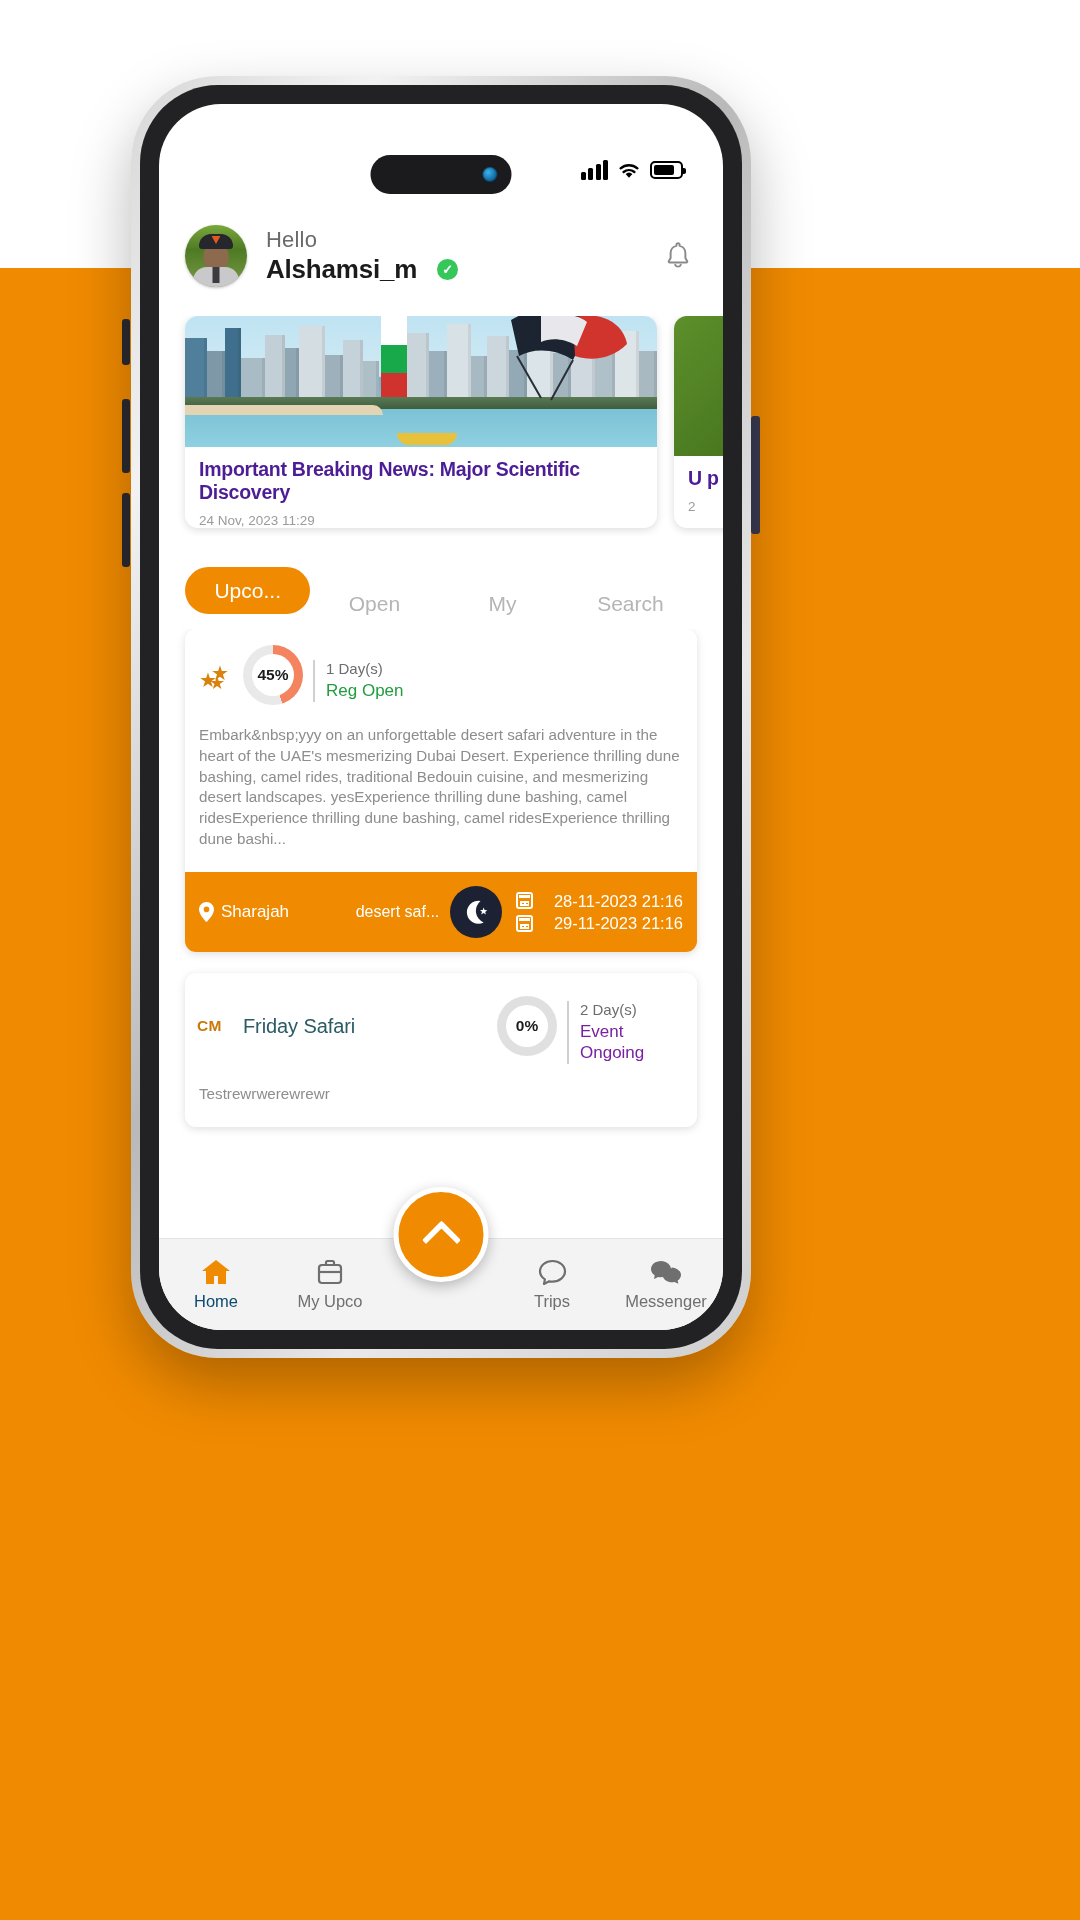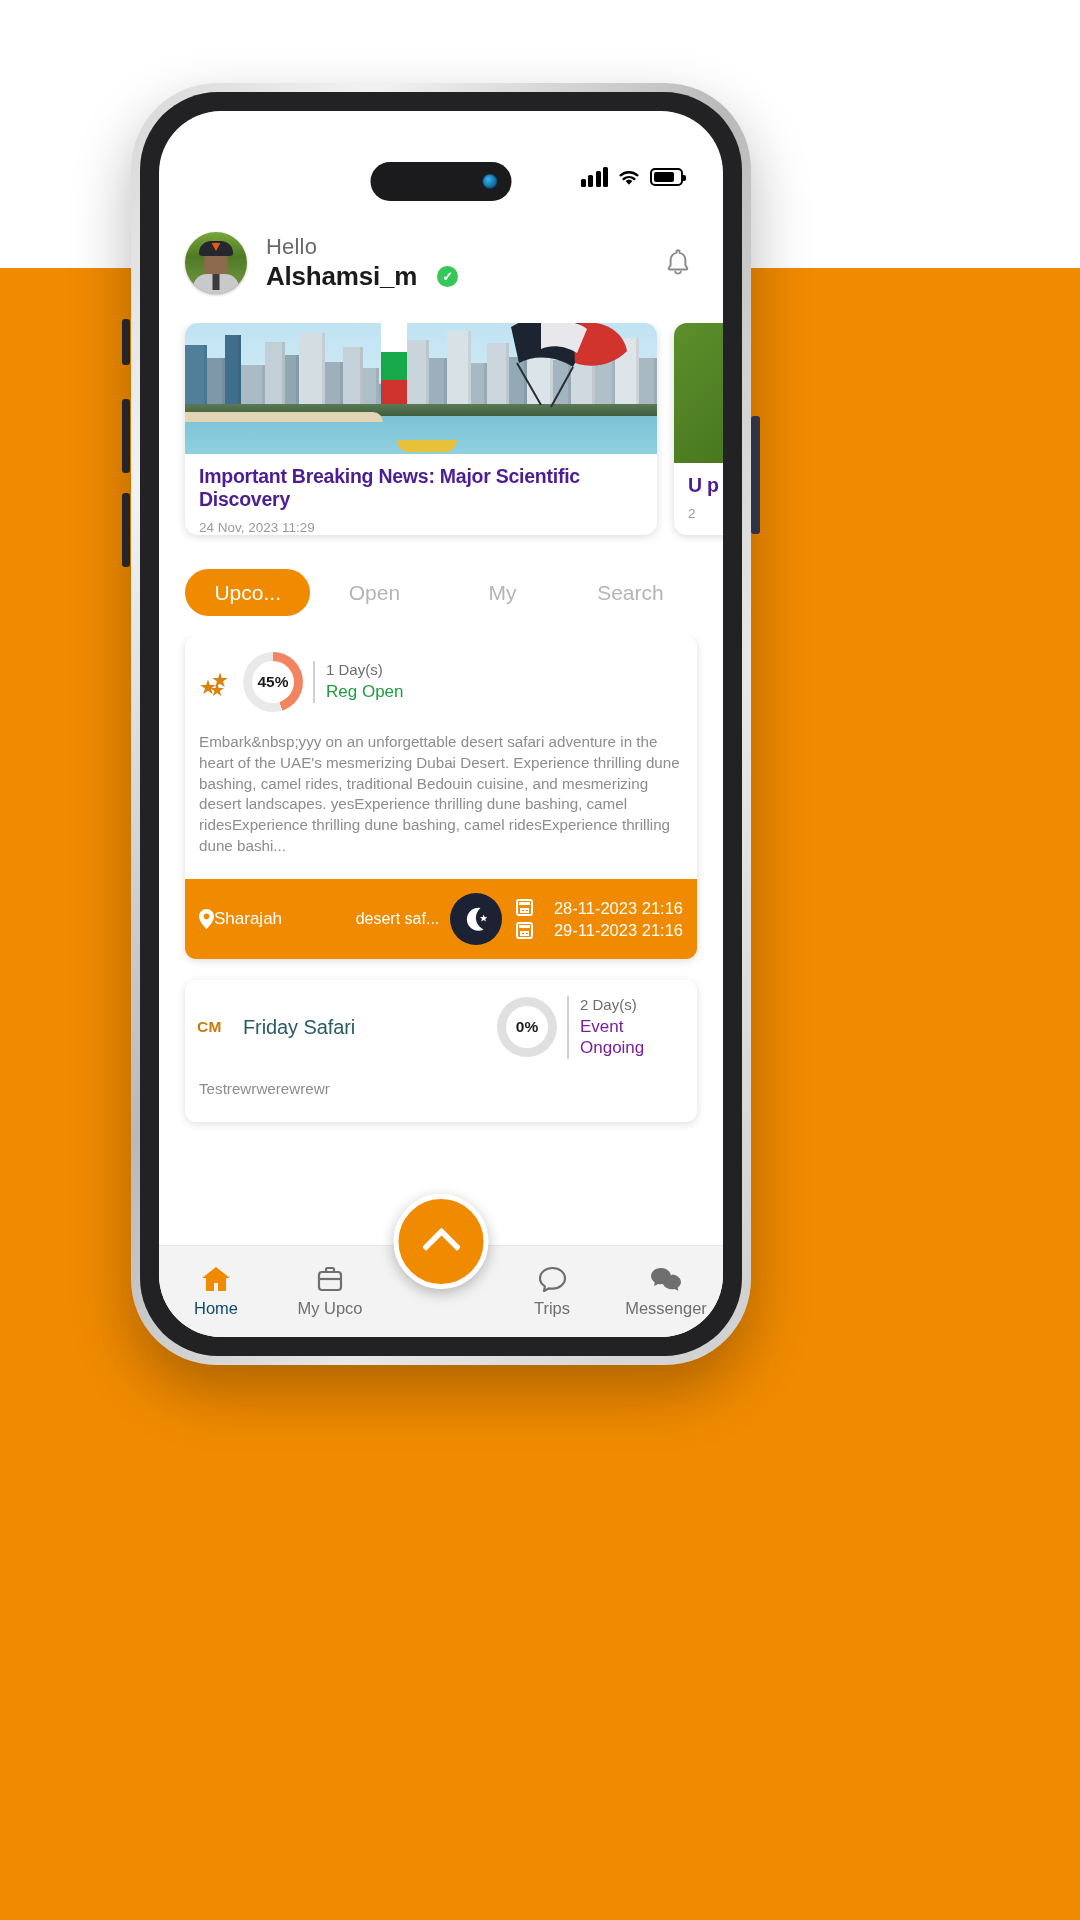--- a/index.html
+++ b/index.html
@@ -15,21 +15,21 @@
     position: absolute; left: 0; top: 0; width: 1080px; height: 268px;
     background: #ffffff;
   }
   .bg-orange {
     position: absolute; left: 0; top: 268px; width: 1080px; height: 1652px;
     background: #F08A00;
   }
   
   .phone-outer {
     position: absolute;
-    left: 131px; top: 83px;
+    left: 131px; top: 76px;
     width: 620px; height: 1282px;
     border-radius: 86px;
     background: linear-gradient(120deg,#d7d7d7 0%,#f2f2f2 18%,#b9b9b9 45%,#e8e8e8 70%,#cfcfcf 100%);
     box-shadow: 0 26px 60px rgba(0,0,0,.28);
   }
   .phone-mid {
     position: absolute; left: 9px; top: 9px;
     width: 602px; height: 1264px;
     border-radius: 78px;
     background: #222225;
@@ -175,21 +175,21 @@
   .news-body { padding: 11px 14px 0 14px; }
   .news-title {
     font-size: 19.5px; font-weight: 700; color: #4c1d95;
     line-height: 1.17; letter-spacing: -.25px;
   }
   .news-date { font-size: 13.5px; color: #9b9b9b; margin-top: 9px; }
   .news-img.green { background: linear-gradient(135deg,#5d8f2b,#2f5a10 70%,#1d3c07); }
   
   .tabs {
     position: absolute; left: 0; top: 452px; width: 564px; height: 58px;
-    display: flex; align-items: center; padding: 0 26px;
+    display: flex; align-items: flex-end; padding: 0 26px;
   }
   .tab {
     font-size: 21px; color: #b5b5b5; font-weight: 400;
     width: 25%; text-align: center; line-height: 1;
   }
   .tab.active {
     background: #F08A00; color: #fff; font-weight: 400;
     border-radius: 26px; padding: 13px 0; width: 24.5%;
   }
   
@@ -224,35 +224,35 @@
     display: flex; align-items: center; justify-content: center;
     position: relative; margin-right: 10px;
   }
   .ring .inner {
     width: 42px; height: 42px; border-radius: 50%; background: #fff;
     display: flex; align-items: center; justify-content: center;
     font-size: 15.5px; font-weight: 700; color: #1c1c1c;
   }
   .ev-status {
     flex: none; width: 118px; border-left: 2px solid #d0d0d0;
-    padding-left: 11px; line-height: 1.22;
+    padding-left: 11px; line-height: 1.22; margin-top: 12px;
   }
   .ev-days { font-size: 15px; color: #6d6d6d; }
   .ev-state { font-size: 17px; margin-top: 3px; }
   .ev-state.green { color: #1f9d3f; }
   .ev-state.purple { color: #7a1fa2; }
   .ev-desc {
     padding: 6px 14px 22px 14px; font-size: 15.2px; line-height: 1.37;
     color: #8d8d8d;
   }
   .ev-foot {
     background: #F08A00; color: #fff; display: flex; align-items: center;
     padding: 14px 14px; gap: 6px; min-height: 74px;
   }
-  .foot-loc { display: flex; align-items: center; width: 150px; flex: none; }
+  .foot-loc { display: flex; align-items: center; gap: 7px; width: 150px; flex: none; }
   .foot-loc span { font-size: 17px; }
   .foot-tag {
     flex: 1 1 auto; font-size: 16px; line-height: 1.22; text-align: center;
     padding-right: 4px;
   }
   .moon-badge {
     width: 52px; height: 52px; border-radius: 50%; background: #1c2233;
     flex: none; display: flex; align-items: center; justify-content: center;
     margin-right: 8px;
   }

